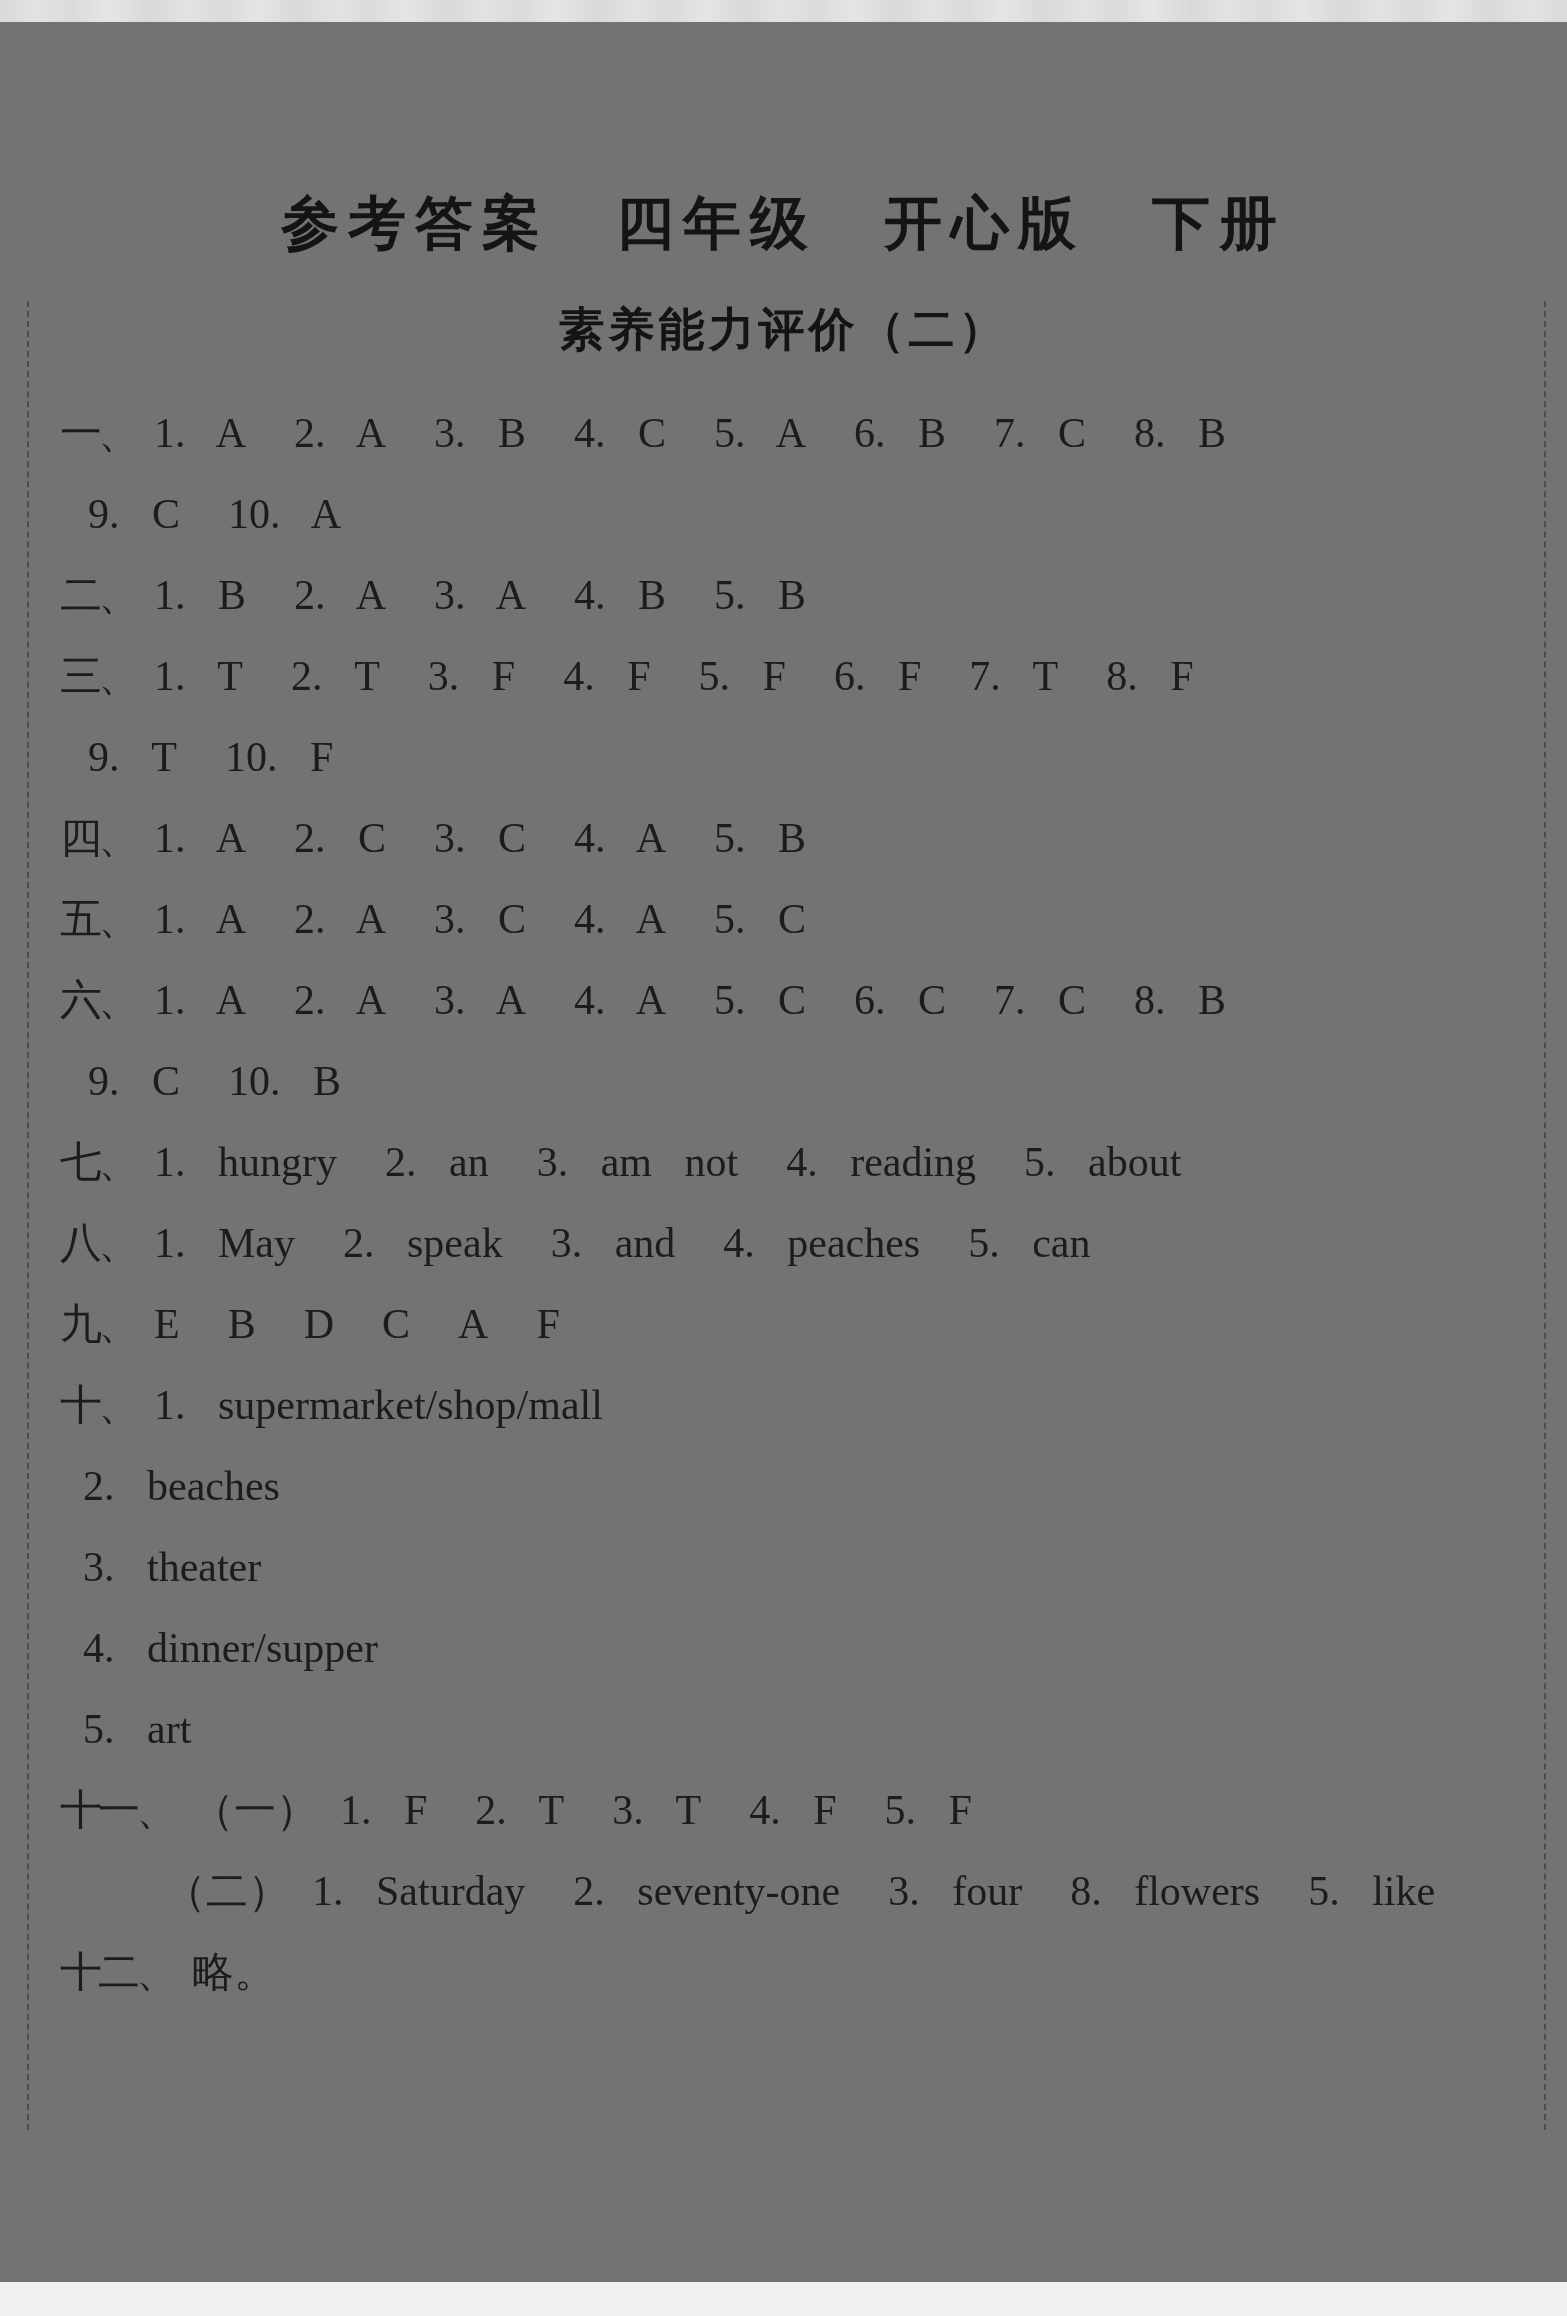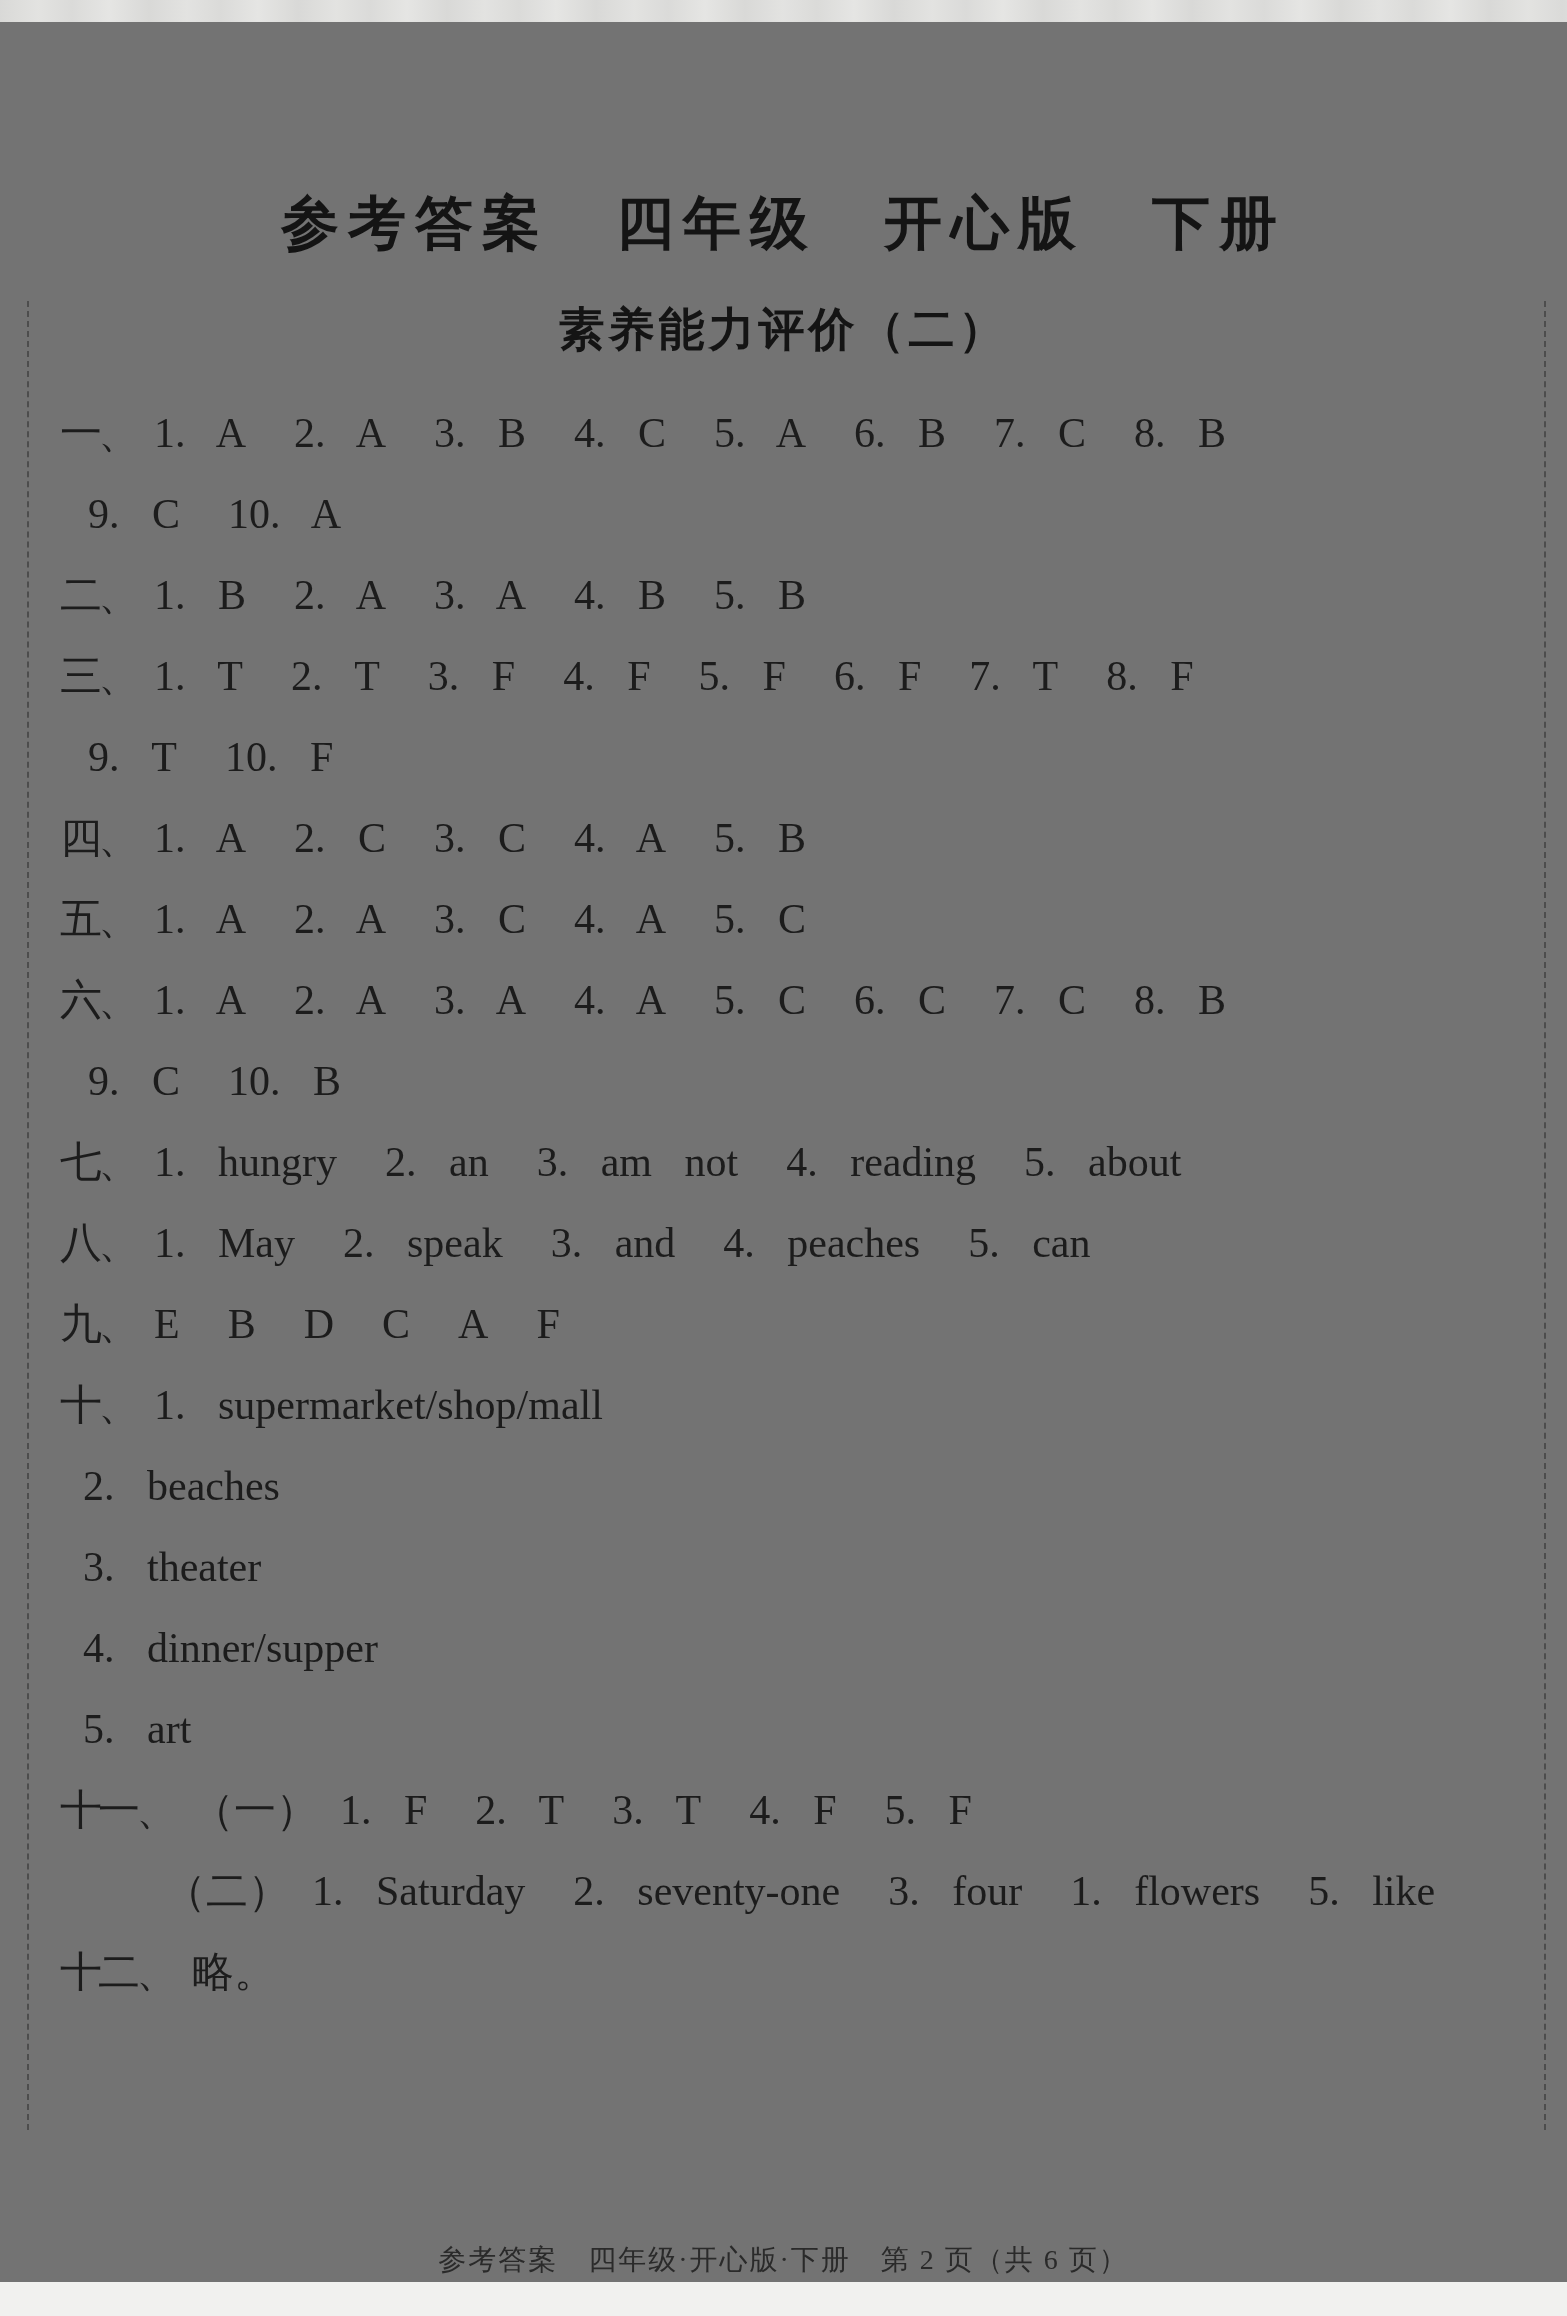--- a/index.html
+++ b/index.html
@@ -244,26 +244,25 @@
         <span class="ans-item">2. T</span>
         <span class="ans-item">3. T</span>
         <span class="ans-item">4. F</span>
         <span class="ans-item">5. F</span>
       </div>
       <div class="answer-row indent-3">
         <span class="sub-label">（二）</span>
         <span class="ans-item">1. Saturday</span>
         <span class="ans-item">2. seventy-one</span>
         <span class="ans-item">3. four</span>
-        <span class="ans-item">1. flowers</span>
+        <span class="ans-item">8. flowers</span>
         <span class="ans-item">5. like</span>
       </div>
       <div class="answer-row indent-0">
         <span class="sec-label">十二、</span>
         <span class="ans-item">略。</span>
       </div>
     </div>
 
-  <div class="page-footer">参考答案　四年级·开心版·下册　第 2 页（共 6 页）</div>
 
   <div class="scan-strip-bottom"></div>
 </div>
 
 
 </body></html>

